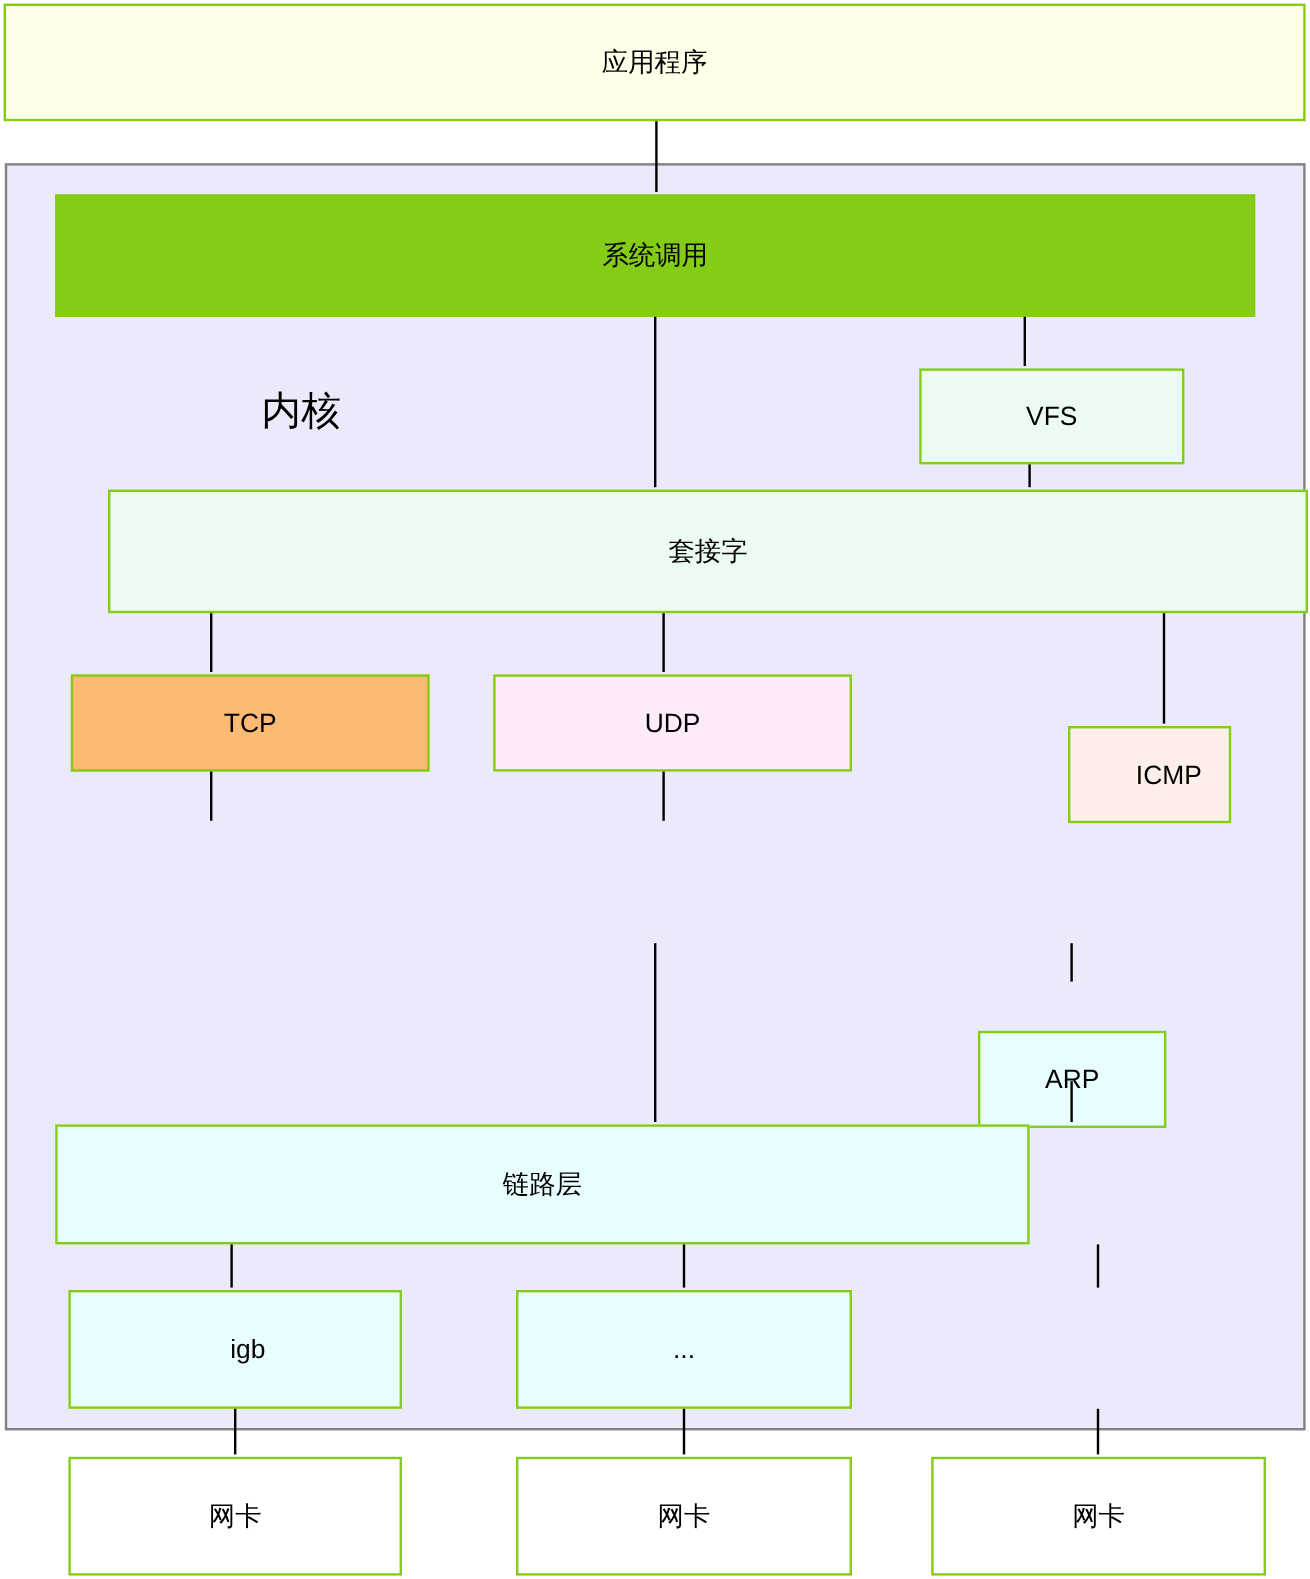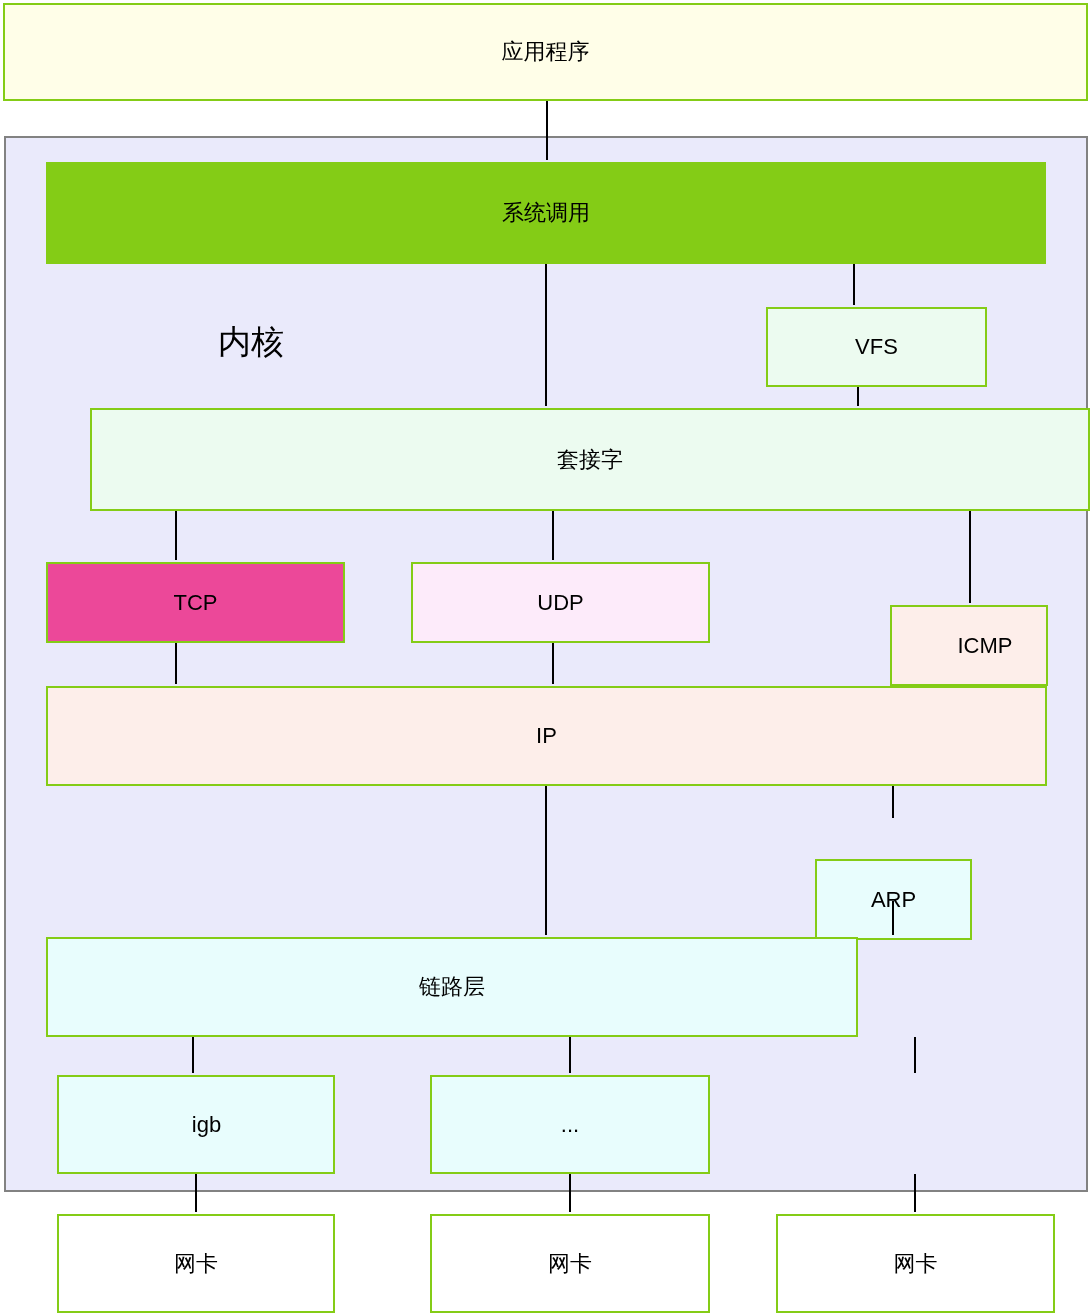--- a/index.html
+++ b/index.html
@@ -16,21 +16,21 @@
   
   .app     {left:3px;   top:3px;    width:1085px;height:98px;}
   .kernel  {left:4px;   top:136px;  width:1084px;height:1056px;z-index:0;border:2px solid #828282;position:absolute;box-sizing:border-box;}
   .kernel-label{position:absolute;left:218px;top:320px;font-size:33px;z-index:1;text-align:right;}
   .syscall {left:46px;  top:162px;  width:1000px;height:102px;}
   .vfs     {left:766px; top:307px;  width:221px; height:80px;}
   .socket  {left:46px;  top:408px;  width:1000px;height:103px;margin-left:44px;}
   .tcp     {left:46px;  top:562px;  width:299px; height:81px;}
   .udp     {left:411px; top:562px;  width:299px; height:81px;}
   .ip      {left:46px;  top:686px;  width:1001px;height:100px;}
-  .icmp    {left:890px; top:605px;  width:158px; height:81px;z-index:2;padding-left:32px;}
+  .icmp    {left:890px; top:605px;  width:136px; height:81px;z-index:2;padding-left:32px;}
   .arp     {left:815px; top:820px;  width:157px; height:81px;margin-top:39px;}
   .link    {left:46px;  top:937px;  width:812px;height:100px;}
   .igb     {left:57px;  top:1075px; width:278px; height:99px;}
   .dots    {left:430px; top:1075px; width:280px; height:99px;}
   .bnx     {left:776px; top:1075px; width:279px; height:99px;}
   .nic1    {left:57px;  top:1214px; width:278px; height:99px;}
   .nic2    {left:430px; top:1214px; width:280px; height:99px;}
   .nic3    {left:776px; top:1214px; width:279px; height:99px;}
   .arrows{position:absolute;left:0;top:0;width:1092px;height:1316px;z-index:3;pointer-events:none;}
 </style>
@@ -51,31 +51,28 @@
   </div>
 
   <div class="box vfs" style="background-color: rgb(236, 251, 240);">
     <span>VFS</span>
   </div>
 
   <div class="box socket" style="background-color: rgb(236, 251, 240);">
     <span>套接字</span>
   </div>
 
-  <div class="box tcp" style="background-color: #ec4899;">
+  <div class="box tcp" style="background-color: #fdba74; margin-left: 13px;">
     <span>TCP</span>
   </div>
 
   <div class="box udp" style="background-color: rgb(253, 235, 250);">
     <span>UDP</span>
   </div>
 
-  <div class="box ip" style="background-color: rgb(253, 238, 234);">
-    <span>IP</span>
-  </div>
 
   <div class="box icmp" style="background-color: rgb(253, 238, 234);">
     <span>ICMP</span>
   </div>
 
   <div class="box arp" style="background-color: rgb(232, 253, 253);">
     <span>ARP</span>
   </div>
 
   <div class="box link" style="background-color: rgb(232, 253, 253);">

